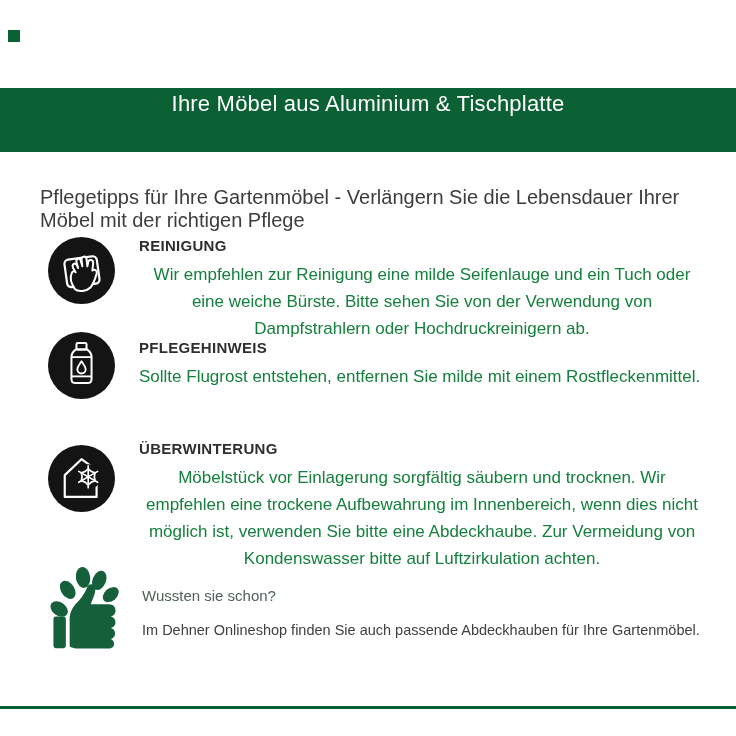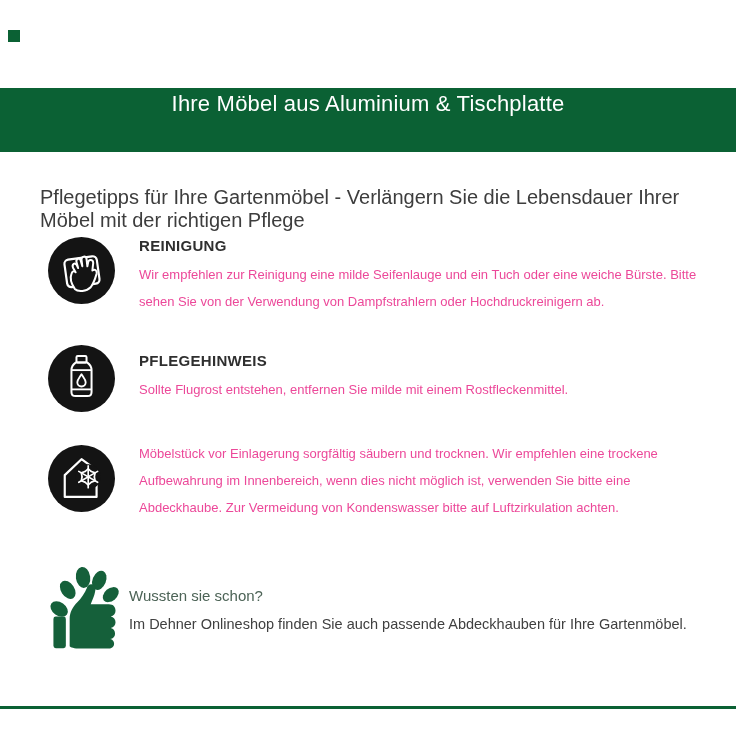--- a/index.html
+++ b/index.html
@@ -23,41 +23,41 @@
 
   
   .intro{
     position:absolute;left:40px;top:186px;width:670px;
     font-size:20px;color:#3d3d3d;
   }
 
   
   .section{position:absolute;left:48px;display:flex;gap:24px;}
   #sec-reinigung{top:237px;}
-  #sec-pflegehinweis{top:345px;}
+  #sec-pflegehinweis{top:332px;}
   #sec-ueberwinterung{top:440px;}
   #sec-pflegehinweis .section-text{margin-top:7px;}
   #sec-ueberwinterung .icon-circle{margin-top:5px;}
 
   .icon-circle{width:67px;height:67px;flex:none;}
   .icon-circle svg{display:block;}
 
   .section-text{max-width:566px;}
   .section-title{
     font-size:15px;font-weight:bold;color:#2f2f2f;
     letter-spacing:0.3px;margin-bottom:7px;
   }
-  .section-body{font-size:13px;line-height:27px;color:#ec4899;}
+  .section-body{font-size:17px;line-height:27px;color:#15803d;text-align:center;}
 
   
-  .dyk{position:absolute;left:44px;top:565px;display:flex;gap:5px;}
+  .dyk{position:absolute;left:44px;top:565px;display:flex;gap:18px;}
   .dyk-icon{width:80px;height:86px;flex:none;}
   .dyk-text{margin-top:22px;}
   .dyk-title{font-size:15px;color:#4c6356;}
-  .dyk-body{font-size:14.5px;color:#404040;margin-top:12px;}
+  .dyk-body{font-size:14.5px;color:#404040;margin-top:18px;}
 </style>
 </head>
 <body>
 
 <div class="page">
 
   <div class="corner-mark"></div>
 
   <div class="header-band">
     <div class="header-title">Ihre Möbel aus Aluminium &amp; Tischplatte</div>
@@ -114,20 +114,21 @@
           <path d="M-3.5,-6.5 L0,-9.5 L3.5,-6.5"></path>
           <path d="M-3.5,-6.5 L0,-9.5 L3.5,-6.5" transform="rotate(60)"></path>
           <path d="M-3.5,-6.5 L0,-9.5 L3.5,-6.5" transform="rotate(120)"></path>
           <path d="M-3.5,-6.5 L0,-9.5 L3.5,-6.5" transform="rotate(180)"></path>
           <path d="M-3.5,-6.5 L0,-9.5 L3.5,-6.5" transform="rotate(240)"></path>
           <path d="M-3.5,-6.5 L0,-9.5 L3.5,-6.5" transform="rotate(300)"></path>
         </g>
       </svg>
     </div>
     <div class="section-text">
+      <div class="section-title">ÜBERWINTERUNG</div>
       <div class="section-body">Möbelstück vor Einlagerung sorgfältig säubern und trocknen. Wir empfehlen eine trockene Aufbewahrung im Innenbereich, wenn dies nicht möglich ist, verwenden Sie bitte eine Abdeckhaube. Zur Vermeidung von Kondenswasser bitte auf Luftzirkulation achten.</div>
     </div>
   </div>
 
   <div class="dyk">
     <div class="dyk-icon">
       <svg width="80" height="86" viewBox="0 0 80 90">
         <g fill="#15603a">
           <ellipse cx="14" cy="46" rx="7" ry="10" transform="rotate(-55 14 46)"></ellipse>
           <ellipse cx="23" cy="26" rx="7" ry="10.5" transform="rotate(-33 23 26)"></ellipse>

